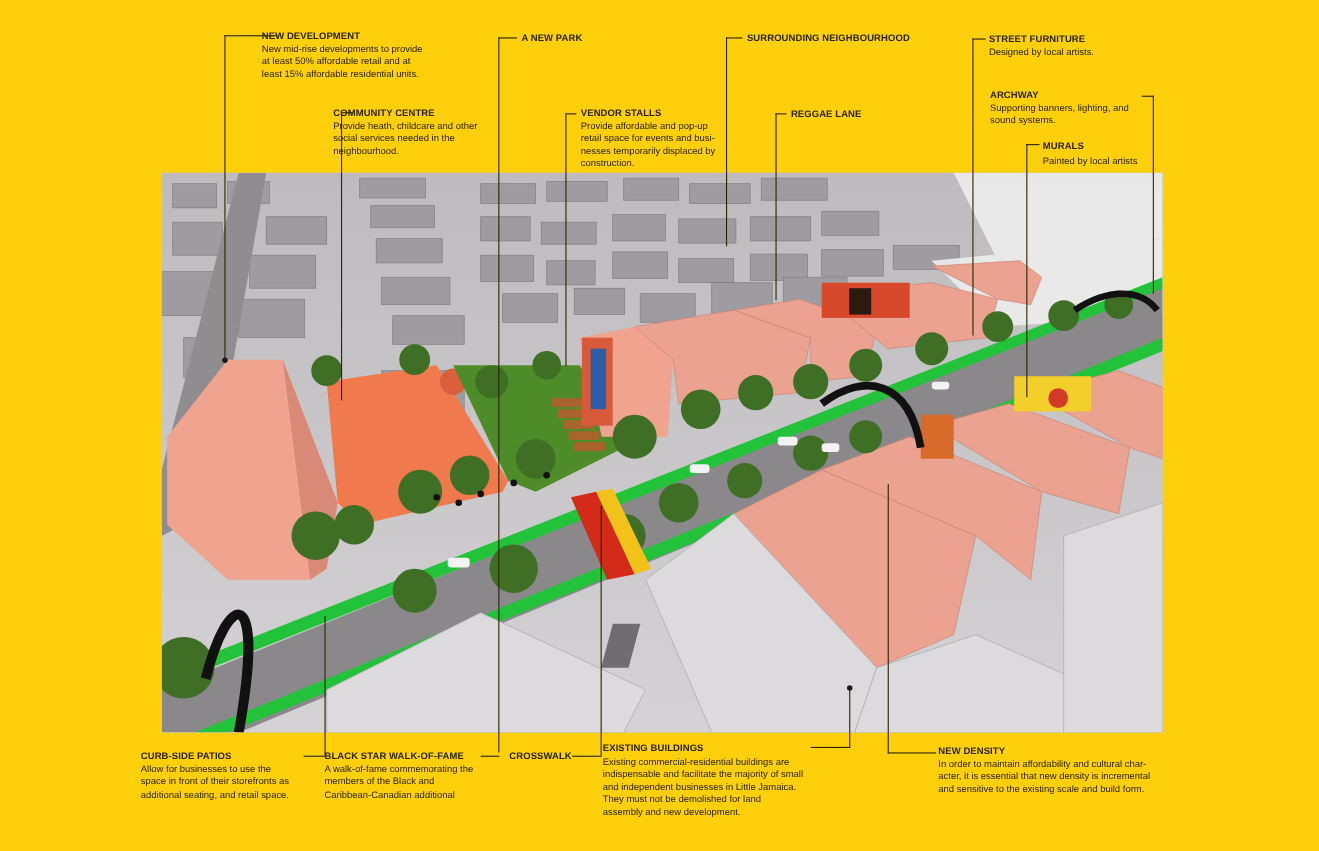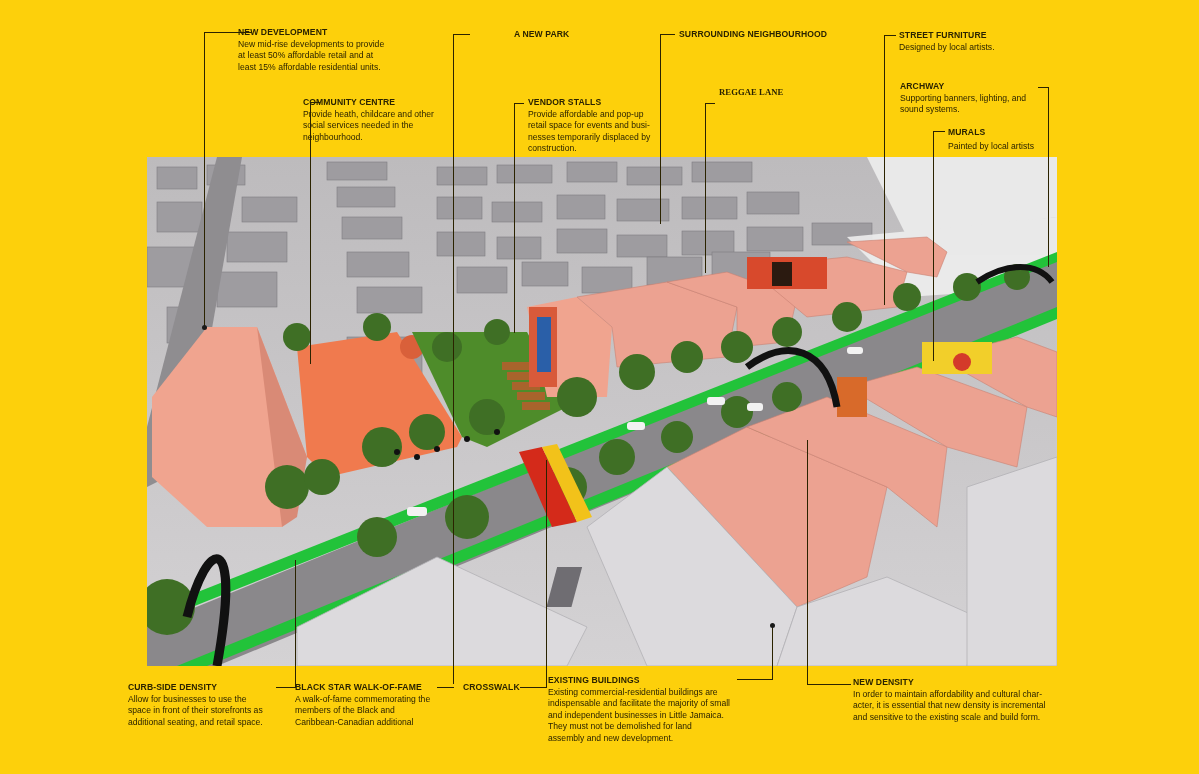--- a/index.html
+++ b/index.html
@@ -225,54 +225,54 @@
 <div class="ann" style="left:238px;top:27px;width:150px;">
   <span class="t">NEW DEVELOPMENT</span>
   <span>New mid-rise developments to provide at least 50% affordable retail and at least 15% affordable residential units.</span>
 </div>
 
 <div class="ann" style="left:303px;top:97px;width:132px;">
   <span class="t">COMMUNITY CENTRE</span>
   <span>Provide heath, childcare and other social services needed in the neighbourhood.</span>
 </div>
 
-<div class="ann" style="left:474px;top:29px;width:158px;margin-left:40px;">
+<div class="ann" style="left:474px;top:29px;width:158px;">
   <span class="t">A NEW PARK</span>
 </div>
 
 <div class="ann" style="left:528px;top:97px;width:128px;">
   <span class="t">VENDOR STALLS</span>
   <span>Provide affordable and pop-up retail space for events and busi-nesses temporarily displaced by construction.</span>
 </div>
 
 <div class="ann" style="left:679px;top:29px;width:190px;">
   <span class="t">SURROUNDING NEIGHBOURHOOD</span>
 </div>
 
-<div class="ann" style="left:719px;top:87px;width:160px;font-family:Liberation Serif, serif;">
+<div class="ann" style="left:719px;top:98px;width:160px;">
   <span class="t">REGGAE LANE</span>
 </div>
 
 <div class="ann" style="left:899px;top:30px;width:140px;">
   <span class="t">STREET FURNITURE</span>
   <span>Designed by local artists.</span>
 </div>
 
 <div class="ann r" style="left:900px;top:81px;width:134px;">
   <span class="t">ARCHWAY</span>
   <span>Supporting banners, lighting, and sound systems.</span>
 </div>
 
 <div class="ann" style="left:948px;top:127px;width:110px;">
   <span class="t" style="margin-bottom:2px;">MURALS</span>
   <span>Painted by local artists</span>
 </div>
 
 <div class="ann r" style="left:128px;top:682px;width:143px;">
-  <span class="t">CURB-SIDE DENSITY</span>
+  <span class="t">CURB-SIDE PATIOS</span>
   <span>Allow for businesses to use the space in front of their storefronts as additional seating, and retail space.</span>
 </div>
 
 <div class="ann r" style="left:295px;top:682px;width:138px;">
   <span class="t">BLACK STAR WALK-OF-FAME</span>
   <span>A walk-of-fame commemorating the members of the Black and Caribbean-Canadian additional</span>
 </div>
 
 <div class="ann" style="left:463px;top:682px;width:60px;">
   <span class="t">CROSSWALK</span>

